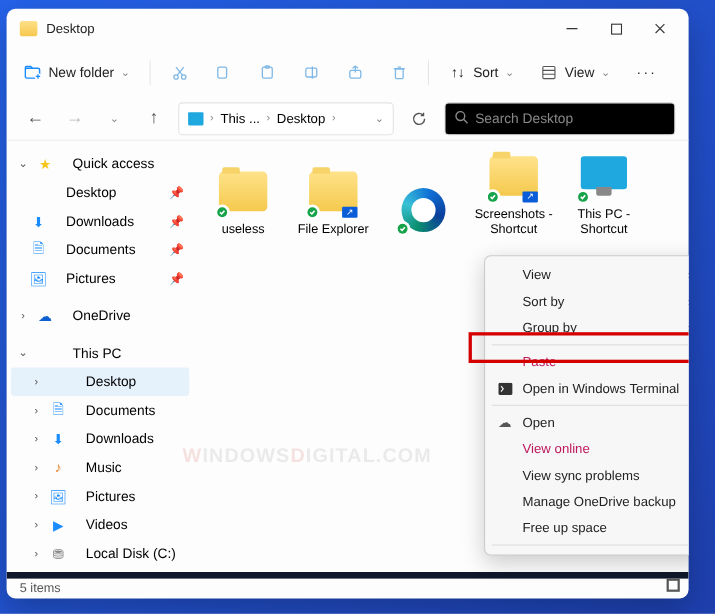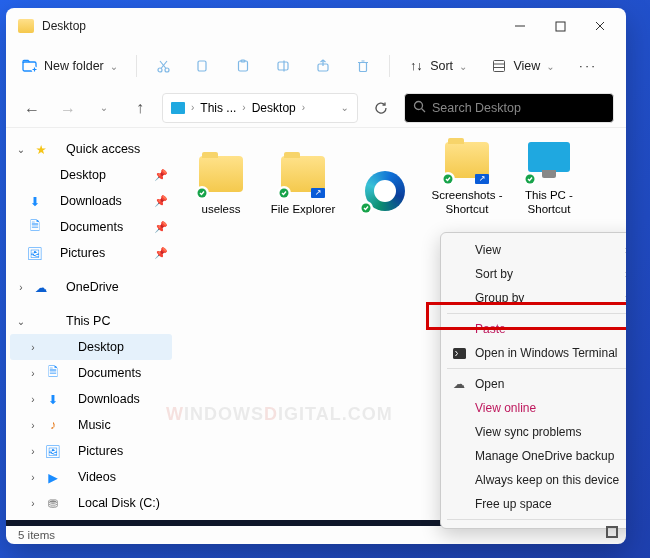--- a/index.html
+++ b/index.html
@@ -400,24 +400,20 @@
     <div class="mrow">
         <span class="micon"></span>
         <span>View sync problems</span>
       </div>
     <div class="mrow">
         <span class="micon"></span>
         <span>Manage OneDrive backup</span>
       </div>
     <div class="mrow">
         <span class="micon"></span>
-        <span>Always keep on this device</span>
-      </div>
-    <div class="mrow">
-        <span class="micon"></span>
         <span>Free up space</span>
       </div>
     <div class="msep"></div>
 
   </div>
 
   <div class="hlbox" style="top:294px; left:420px; width:218px; height:28px;"></div>
 
   <div class="wm"><span>W</span><span class="g">INDOWS</span><span>D</span><span class="g">IGITAL.COM</span></div>
 

